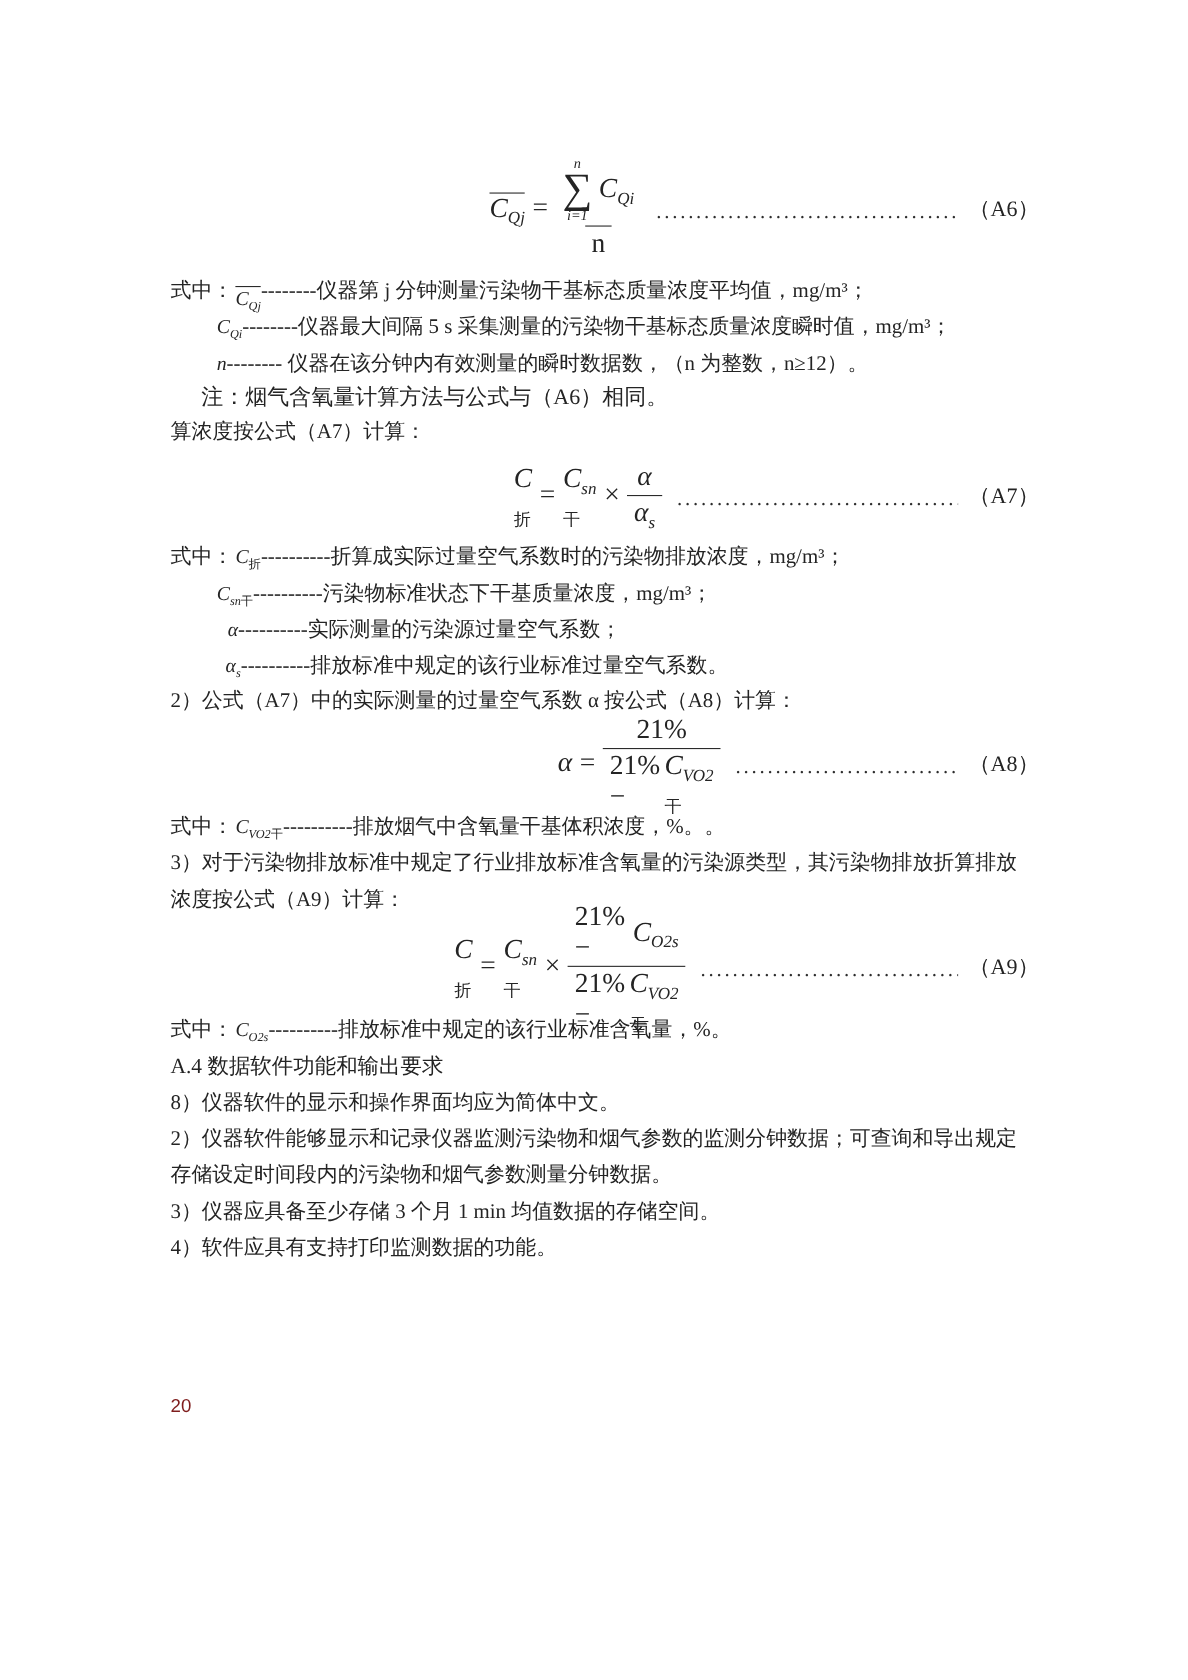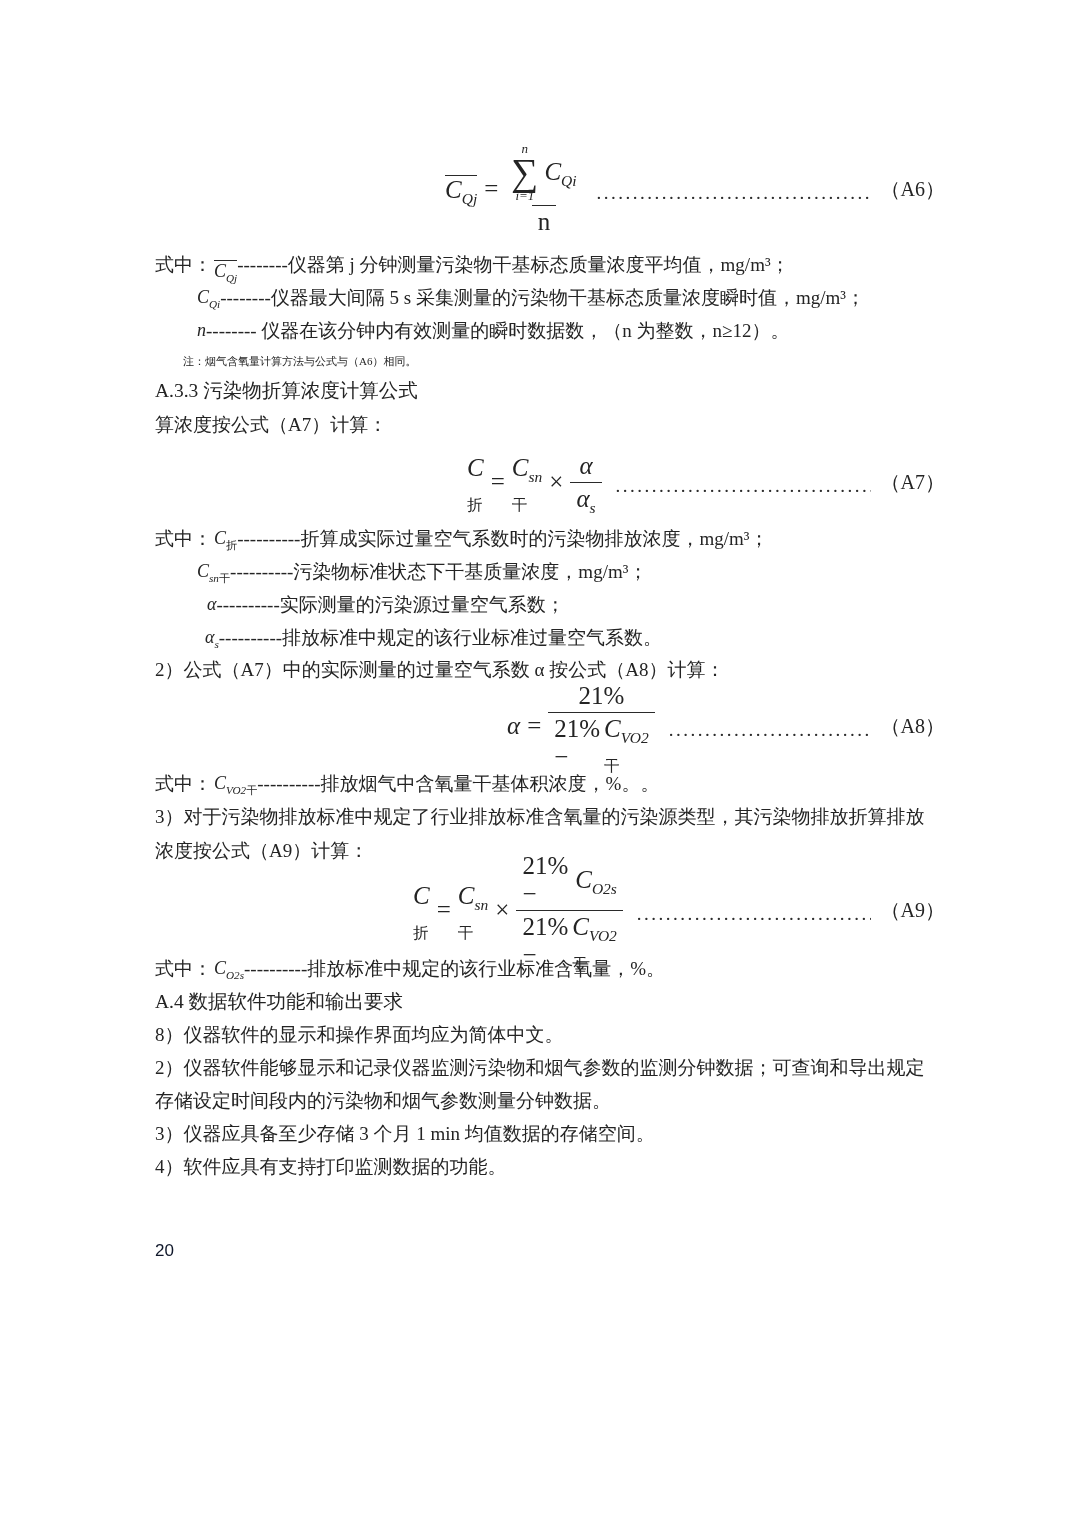--- a/index.html
+++ b/index.html
@@ -9,21 +9,21 @@
     color:#242424;
   }
   .page{
     box-sizing:border-box;width:1080px;height:1527px;
     padding:130px 135px 0 155px;position:relative;
   }
   
   .line{font-size:19px;line-height:33px;white-space:nowrap;}
   .para-line{font-size:19px;line-height:35px;white-space:nowrap;}
   .heading{font-size:19.5px;line-height:32px;white-space:nowrap;}
-  .note-line{font-size:11px;line-height:28px;white-space:nowrap;margin-left:28px;}
+  .note-line{font-size:20px;line-height:28px;white-space:nowrap;margin-left:28px;}
   
   .def-row{font-size:19px;line-height:33px;white-space:nowrap;display:flex;align-items:flex-end;}
   .def-indent{margin-left:42px;}
   .def-label{margin-right:2px;}
   
   .var{font-style:italic;}
   .var .vb{font-style:italic;}
   sub{font-size:0.62em;line-height:0;}
   sub .cjk{font-style:normal;}
   .ol{border-top:1.5px solid #2a2a2a;padding-top:1px;display:inline-block;line-height:1.05;}
@@ -40,21 +40,21 @@
   .frac .den{display:flex;align-items:center;justify-content:center;gap:4px;border-top:1.6px solid #2a2a2a;padding:2px 6px 0 6px;}
   .sum{display:inline-flex;flex-direction:column;align-items:center;line-height:1;margin-right:2px;}
   .sum .lim{font-size:13px;font-style:italic;line-height:1.1;}
   .sum .sig{font-size:38px;line-height:0.85;font-style:normal;}
   .dots{flex:1 1 auto;overflow:hidden;white-space:nowrap;font-size:19px;letter-spacing:2.5px;
         margin:0 10px 0 14px;color:#2d2d2d;transform:translateY(4px);}
   .ftag{flex:0 0 auto;font-size:20px;white-space:nowrap;}
   
   .page-number{
     font-family:"Liberation Sans","DejaVu Sans",sans-serif;
-    font-size:17px;color:#0f172a;margin-top:58px;
+    font-size:17px;color:#7f1d1d;margin-top:118px;
   }
 </style>
 </head>
 <body>
 
 <div class="page">
 
   <div class="formula-row f-a6">
     <span class="fspace" style="width:290px"></span>
     <span class="f-math">
@@ -87,21 +87,20 @@
       <span> --------仪器最大间隔 5 s 采集测量的污染物干基标态质量浓度瞬时值，mg/m³；</span>
     </div>
     <div class="def-row def-indent">
       <span class="var" style="font-size:18px"><span class="vb">n</span><sub><span class="var"></span></sub></span>
       <span> --------  仪器在该分钟内有效测量的瞬时数据数，（n 为整数，n≥12）。</span>
     </div>
   </div>
 
   <div class="note-line">注：烟气含氧量计算方法与公式与（A6）相同。</div>
 
-  <div class="heading">A.3.3 污染物折算浓度计算公式</div>
 
   <div class="para-line">算浓度按公式（A7）计算：</div>
 
   <div class="formula-row f-a7">
     <span class="fspace" style="width:312px"></span>
     <span class="f-math">
       <span class="var"><span class="vb">C</span><sub><span class="cjk">折</span></sub></span>
       <span>=</span>
       <span class="var"><span class="vb">C</span><sub><span class="var">sn</span><span class="cjk">干</span></sub></span>
       <span>×</span>

